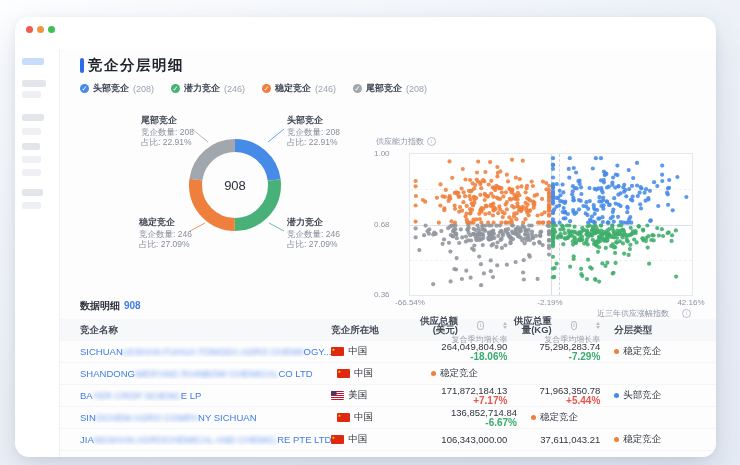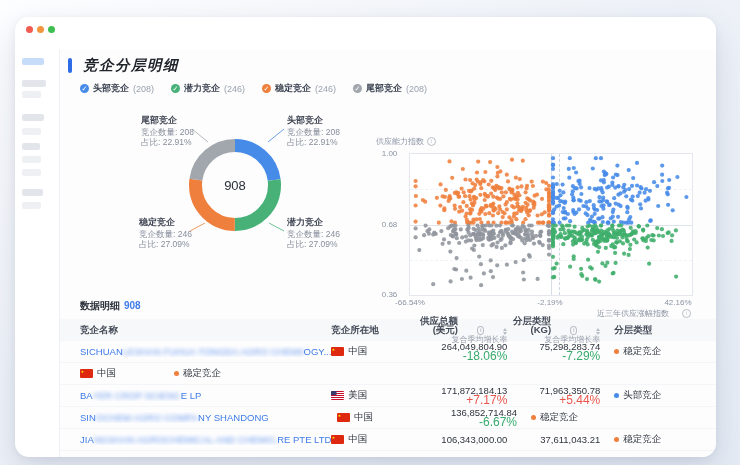--- a/index.html
+++ b/index.html
@@ -14,21 +14,21 @@
   .dot.y{left:22px;background:#f2953e;}
   .dot.g{left:33px;background:#3fbf52;}
   .winbody{display:flex;height:408px;}
   .sidebar{width:45px;box-sizing:border-box;border-right:1px solid #edf0f4;padding:9px 0 0 7px;}
   .skel{height:7px;border-radius:2px;}
   .skel.active{background:#c7dcf8;}
   .skel.dark{background:#e2e5ea;}
   .skel.light{background:#eef0f4;}
   .content{position:relative;flex:1;background:#fdfdfe;border-radius:0 0 14px 0;overflow:hidden;}
 
-  .page-header{position:absolute;left:8px;top:7px;display:flex;align-items:center;gap:11px;font-style:italic;}
+  .page-header{position:absolute;left:20px;top:7px;display:flex;align-items:center;gap:4px;}
   .accent{width:4px;height:15px;background:#2e6be6;border-radius:2px;}
   .page-title{font-size:14.5px;font-weight:bold;color:#20242b;letter-spacing:1.5px;}
 
   .legend{position:absolute;left:20px;top:33px;display:flex;gap:17px;}
   .legend-item{display:flex;align-items:center;gap:4px;font-size:9px;cursor:pointer;}
   .legend-icon{width:9px;height:9px;border-radius:50%;color:#fff;font-size:7px;line-height:9px;text-align:center;}
   .legend-name{color:#3a4150;font-weight:bold;}
   .legend-count{color:#9aa2ae;}
 
   .donut-block{position:absolute;left:12px;top:60px;width:330px;height:150px;}
@@ -43,50 +43,50 @@
   .pos-br{left:215px;top:108px;}
 
   .scatter-block{position:absolute;left:314px;top:40px;width:344px;height:212px;font-size:8px;color:#8b93a2;margin-top:47px;}
   .sc-ytitle{position:absolute;left:2px;top:0;display:flex;align-items:center;gap:3px;}
   .sc-xtitle{position:absolute;top:172px;left:200px;width:117px;display:flex;justify-content:flex-end;align-items:center;gap:13px;}
   .plot{position:absolute;left:35px;top:17px;width:282px;height:141px;border:1px solid #e4e8ee;background:#fff;}
   .gline{position:absolute;left:0;right:0;height:0;border-top:1px dashed #eef1f6;}
   .hline{position:absolute;top:50%;left:0;right:0;height:1px;background:#dfe3ea;}
   .vline{position:absolute;left:50%;top:0;bottom:0;width:1px;background:#d9dee6;}
   .vline2{position:absolute;left:53%;top:0;bottom:0;width:0;border-left:1px dashed #cfd6e0;}
-  .ytick{position:absolute;left:0;width:31px;text-align:center;}
+  .ytick{position:absolute;left:0;width:31px;text-align:left;}
   .xtick{position:absolute;top:162px;width:44px;text-align:center;}
   .info{display:inline-block;width:7px;height:7px;border:1px solid #b7bdc7;border-radius:50%;
         font-size:5.5px;line-height:7px;text-align:center;color:#b7bdc7;font-style:normal;}
   .dz-slider{position:absolute;left:35px;top:190px;width:282px;height:10px;}
 
   .section-title{position:absolute;left:20px;top:250px;font-size:10px;font-weight:bold;color:#2c313b;}
   .section-count{color:#3f7ce8;margin-left:4px;}
   .tbl-head{position:absolute;left:0;top:270px;width:657px;height:22px;background:#f7f8fa;
             display:flex;align-items:center;font-size:9.5px;color:#434a56;font-weight:bold;box-sizing:border-box;padding-left:20px;}
   .rows{position:absolute;left:0;top:292px;width:657px;}
   .trow{display:flex;align-items:center;height:22px;border-bottom:1px solid #f3f5f8;
         font-size:9.5px;color:#2f343d;box-sizing:border-box;padding-left:20px;}
   .c-name{width:257px;display:flex;white-space:nowrap;overflow:hidden;}
   .c-loc{width:80px;display:flex;align-items:center;gap:4px;}
   .c-amt{width:100px;text-align:right;}
   .c-wt{width:95px;text-align:right;}
   .c-type{width:105px;padding-left:14px;display:flex;align-items:center;gap:4px;}
   .numhead{display:flex;flex-direction:column;align-items:flex-end;line-height:9.5px;}
-  .numhead .l1{display:flex;align-items:flex-end;gap:19px;}
+  .numhead .l1{display:flex;align-items:center;gap:19px;}
   .subhead{font-size:8px;color:#9aa1ad;font-weight:normal;}
   .sort{display:inline-flex;flex-direction:column;gap:1px;cursor:pointer;}
   .sort i{display:block;width:0;height:0;border-left:2.5px solid transparent;border-right:2.5px solid transparent;}
   .sort .up{border-bottom:3px solid #b7bdc7;}
   .sort .dn{border-top:3px solid #b7bdc7;}
   .link{color:#3f7ce8;}
   .blur{filter:blur(2.2px);opacity:.8;flex:0 1 auto;overflow:hidden;}
   .nowrap{white-space:nowrap;}
   .valcell{display:flex;flex-direction:column;justify-content:center;align-items:flex-end;line-height:10px;}
-  .pct{font-size:12px;line-height:9px;}
+  .pct{font-size:10px;line-height:9px;font-weight:bold;}
   .pct.up{color:#e8564b;}
   .pct.down{color:#36ab6c;}
   .tier-dot{width:5px;height:5px;border-radius:50%;flex:0 0 auto;}
   .flag{flex:0 0 auto;border-radius:1px;display:block;}
 </style>
 </head>
 <body>
 
 <div class="stage">
   <div class="window">
@@ -1096,21 +1096,21 @@
                 <circle cx="191.1" cy="71.5" r="2.1" fill="#3fae6b" fill-opacity="0.88"></circle>
                 <circle cx="213.8" cy="76.5" r="2.1" fill="#3fae6b" fill-opacity="0.88"></circle>
                 <circle cx="202.7" cy="119.5" r="2.1" fill="#3fae6b" fill-opacity="0.88"></circle>
               </svg>
             </div>
           <div class="ytick" style="top:13px">1.00</div>
           <div class="ytick" style="top:84px">0.68</div>
           <div class="ytick" style="top:154px">0.36</div>
           <div class="xtick" style="left:14px">-66.54%</div>
           <div class="xtick" style="left:154px">-2.19%</div>
-          <div class="xtick" style="left:282px">42.16%</div>
+          <div class="xtick" style="left:295px">42.16%</div>
           <div class="sc-xtitle">
             <span>近三年供应涨幅指数</span>
             <i class="info">i</i>
           </div>
           <svg class="dz-slider" id="dzSlider" width="282" height="14">
               <rect x="0.5" y="2.5" width="281" height="9" rx="4.5" fill="#fff" stroke="#dce1e9"></rect>
               <path d="M2,11 L2,10.0 L8,10.2 L14,10.4 L20,9.1 L26,8.4 L32,8.3 L38,10.0 L44,9.7 L50,8.6 L56,8.4 L62,8.8 L68,8.0 L74,9.2 L80,9.3 L86,9.2 L92,9.3 L98,9.1 L104,10.7 L110,9.2 L116,8.3 L122,8.4 L128,10.3 L134,8.9 L140,8.2 L146,8.1 L152,10.1 L158,8.9 L164,9.8 L170,7.4 L176,8.9 L182,8.0 L188,7.6 L194,9.1 L200,7.5 L206,6.9 L212,9.3 L218,9.7 L224,9.2 L230,6.4 L236,8.6 L242,7.3 L248,7.9 L254,8.0 L260,7.5 L266,10.3 L272,8.5 L278,9.6 L280,11 Z" fill="#e8edf4" opacity="0.9"></path>
               <rect x="11" y="3" width="28" height="8" fill="#a9c8ef" fill-opacity="0.45"></rect>
               <rect x="8.5" y="1" width="5" height="12" rx="2" fill="#fff" stroke="#8fb6e8"></rect>
               <rect x="36.5" y="1" width="5" height="12" rx="2" fill="#fff" stroke="#8fb6e8"></rect>
@@ -1133,21 +1133,21 @@
                     <i class="up"></i>
                     <i class="dn"></i>
                   </span>
                 </span>
               <span class="subhead">复合季均增长率</span>
             </div>
           </div>
           <div class="c-wt">
             <div class="numhead">
               <span class="l1">
-                  <span>分层类型(KG)</span>
+                  <span>供应总重量(KG)</span>
                   <i class="info">i</i>
                   <span class="sort">
                     <i class="up"></i>
                     <i class="dn"></i>
                   </span>
                 </span>
               <span class="subhead">复合季均增长率</span>
             </div>
           </div>
           <div class="c-type">分层类型</div>
@@ -1178,20 +1178,25 @@
                   <div>75,298,283.74</div>
                   <div class="pct down">-7.29%</div>
                 </div>
               </div>
               <div class="c-type">
                 <div class="tier-dot" style="background: rgb(239, 127, 60);"></div>
                 <span>稳定竞企</span>
               </div>
             </div>
             <div class="trow">
+              <div class="c-name">
+                <span class="link nowrap">SHANDONG </span>
+                <span class="link blur nowrap">WEIFANG RAINBOW CHEMICAL</span>
+                <span class="link nowrap"> CO LTD</span>
+              </div>
               <div class="c-loc">
                 <svg class="flag" width="13" height="9" viewBox="0 0 13 9">
                   <rect width="13" height="9" fill="#de2910"></rect>
                   <path fill="#ffde00" d="M2.4 1.2 2.8 2.3 3.9 2.3 3 3 3.4 4.1 2.4 3.4 1.4 4.1 1.8 3 0.9 2.3 2 2.3Z"></path>
                 </svg>
                 <span>中国</span>
               </div>
               <div class="c-type">
                 <div class="tier-dot" style="background: rgb(239, 127, 60);"></div>
                 <span>稳定竞企</span>
@@ -1231,21 +1236,21 @@
               </div>
               <div class="c-type">
                 <div class="tier-dot" style="background: rgb(71, 139, 232);"></div>
                 <span>头部竞企</span>
               </div>
             </div>
             <div class="trow">
               <div class="c-name">
                 <span class="link nowrap">SIN</span>
                 <span class="link blur nowrap">OCHEM AGRO COMPA</span>
-                <span class="link nowrap">NY SHANDONG</span>
+                <span class="link nowrap">NY SICHUAN</span>
               </div>
               <div class="c-loc">
                 <svg class="flag" width="13" height="9" viewBox="0 0 13 9">
                   <rect width="13" height="9" fill="#de2910"></rect>
                   <path fill="#ffde00" d="M2.4 1.2 2.8 2.3 3.9 2.3 3 3 3.4 4.1 2.4 3.4 1.4 4.1 1.8 3 0.9 2.3 2 2.3Z"></path>
                 </svg>
                 <span>中国</span>
               </div>
               <div class="c-amt">
                 <div class="valcell">

